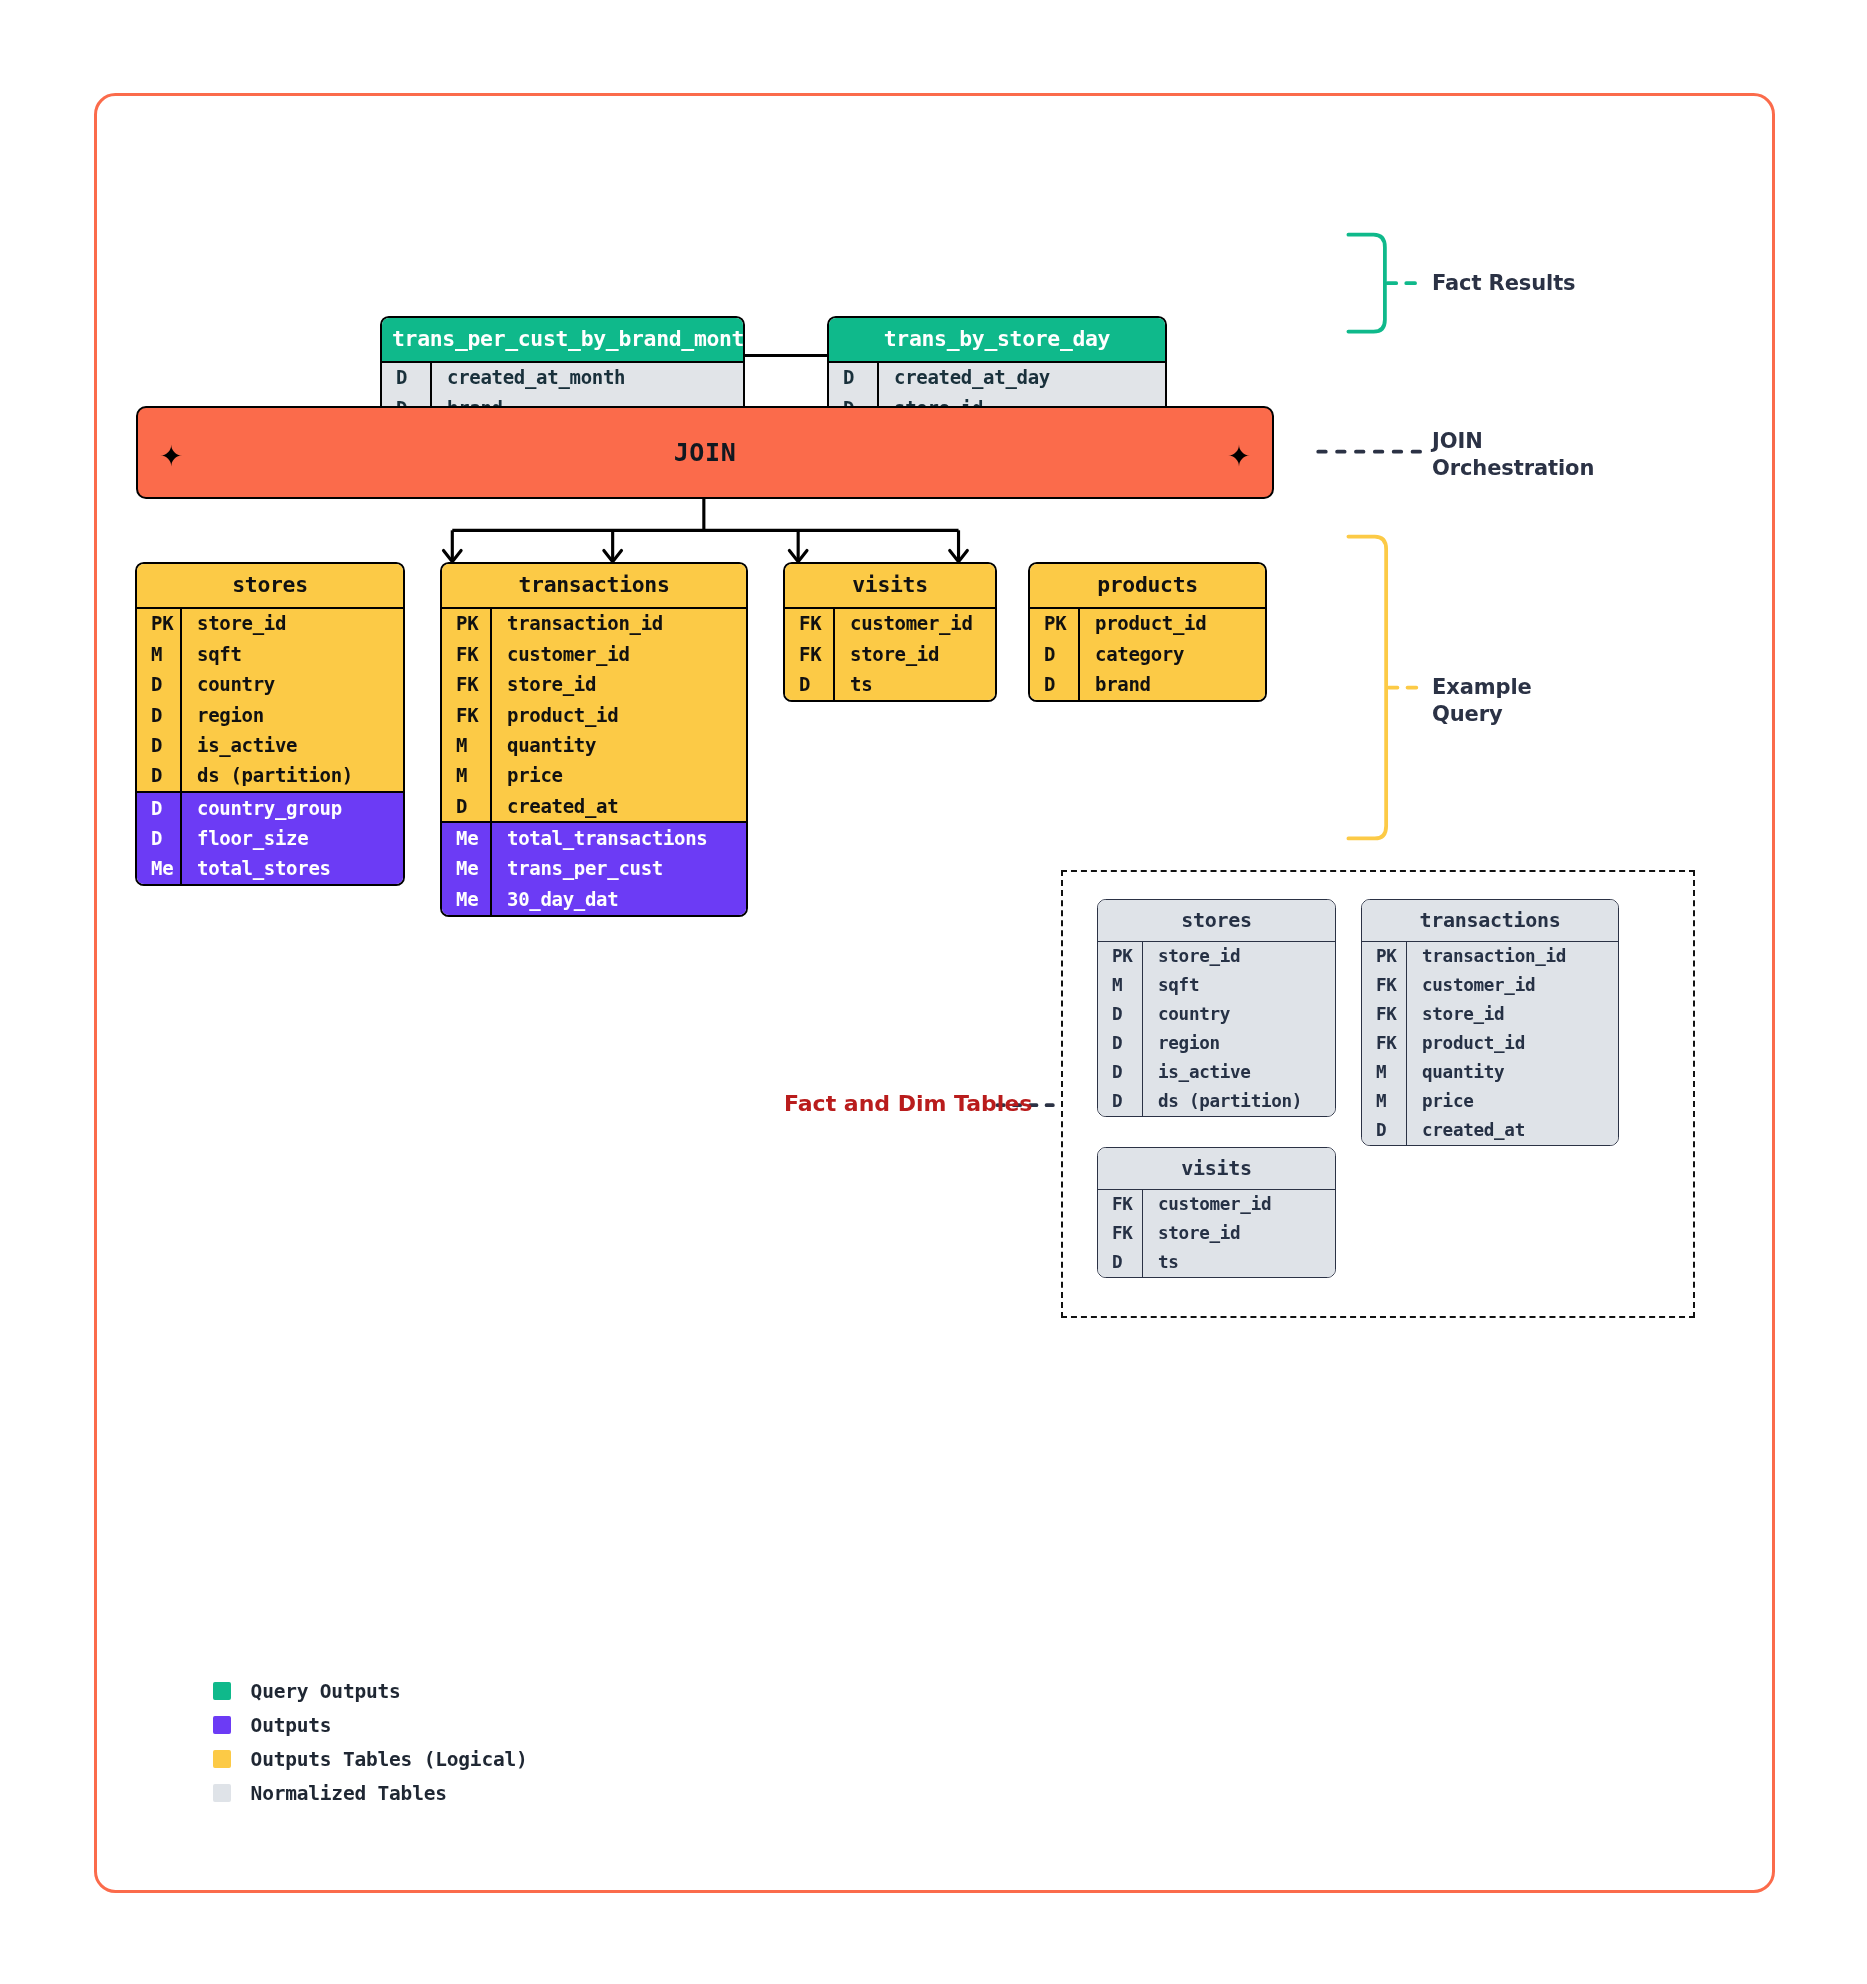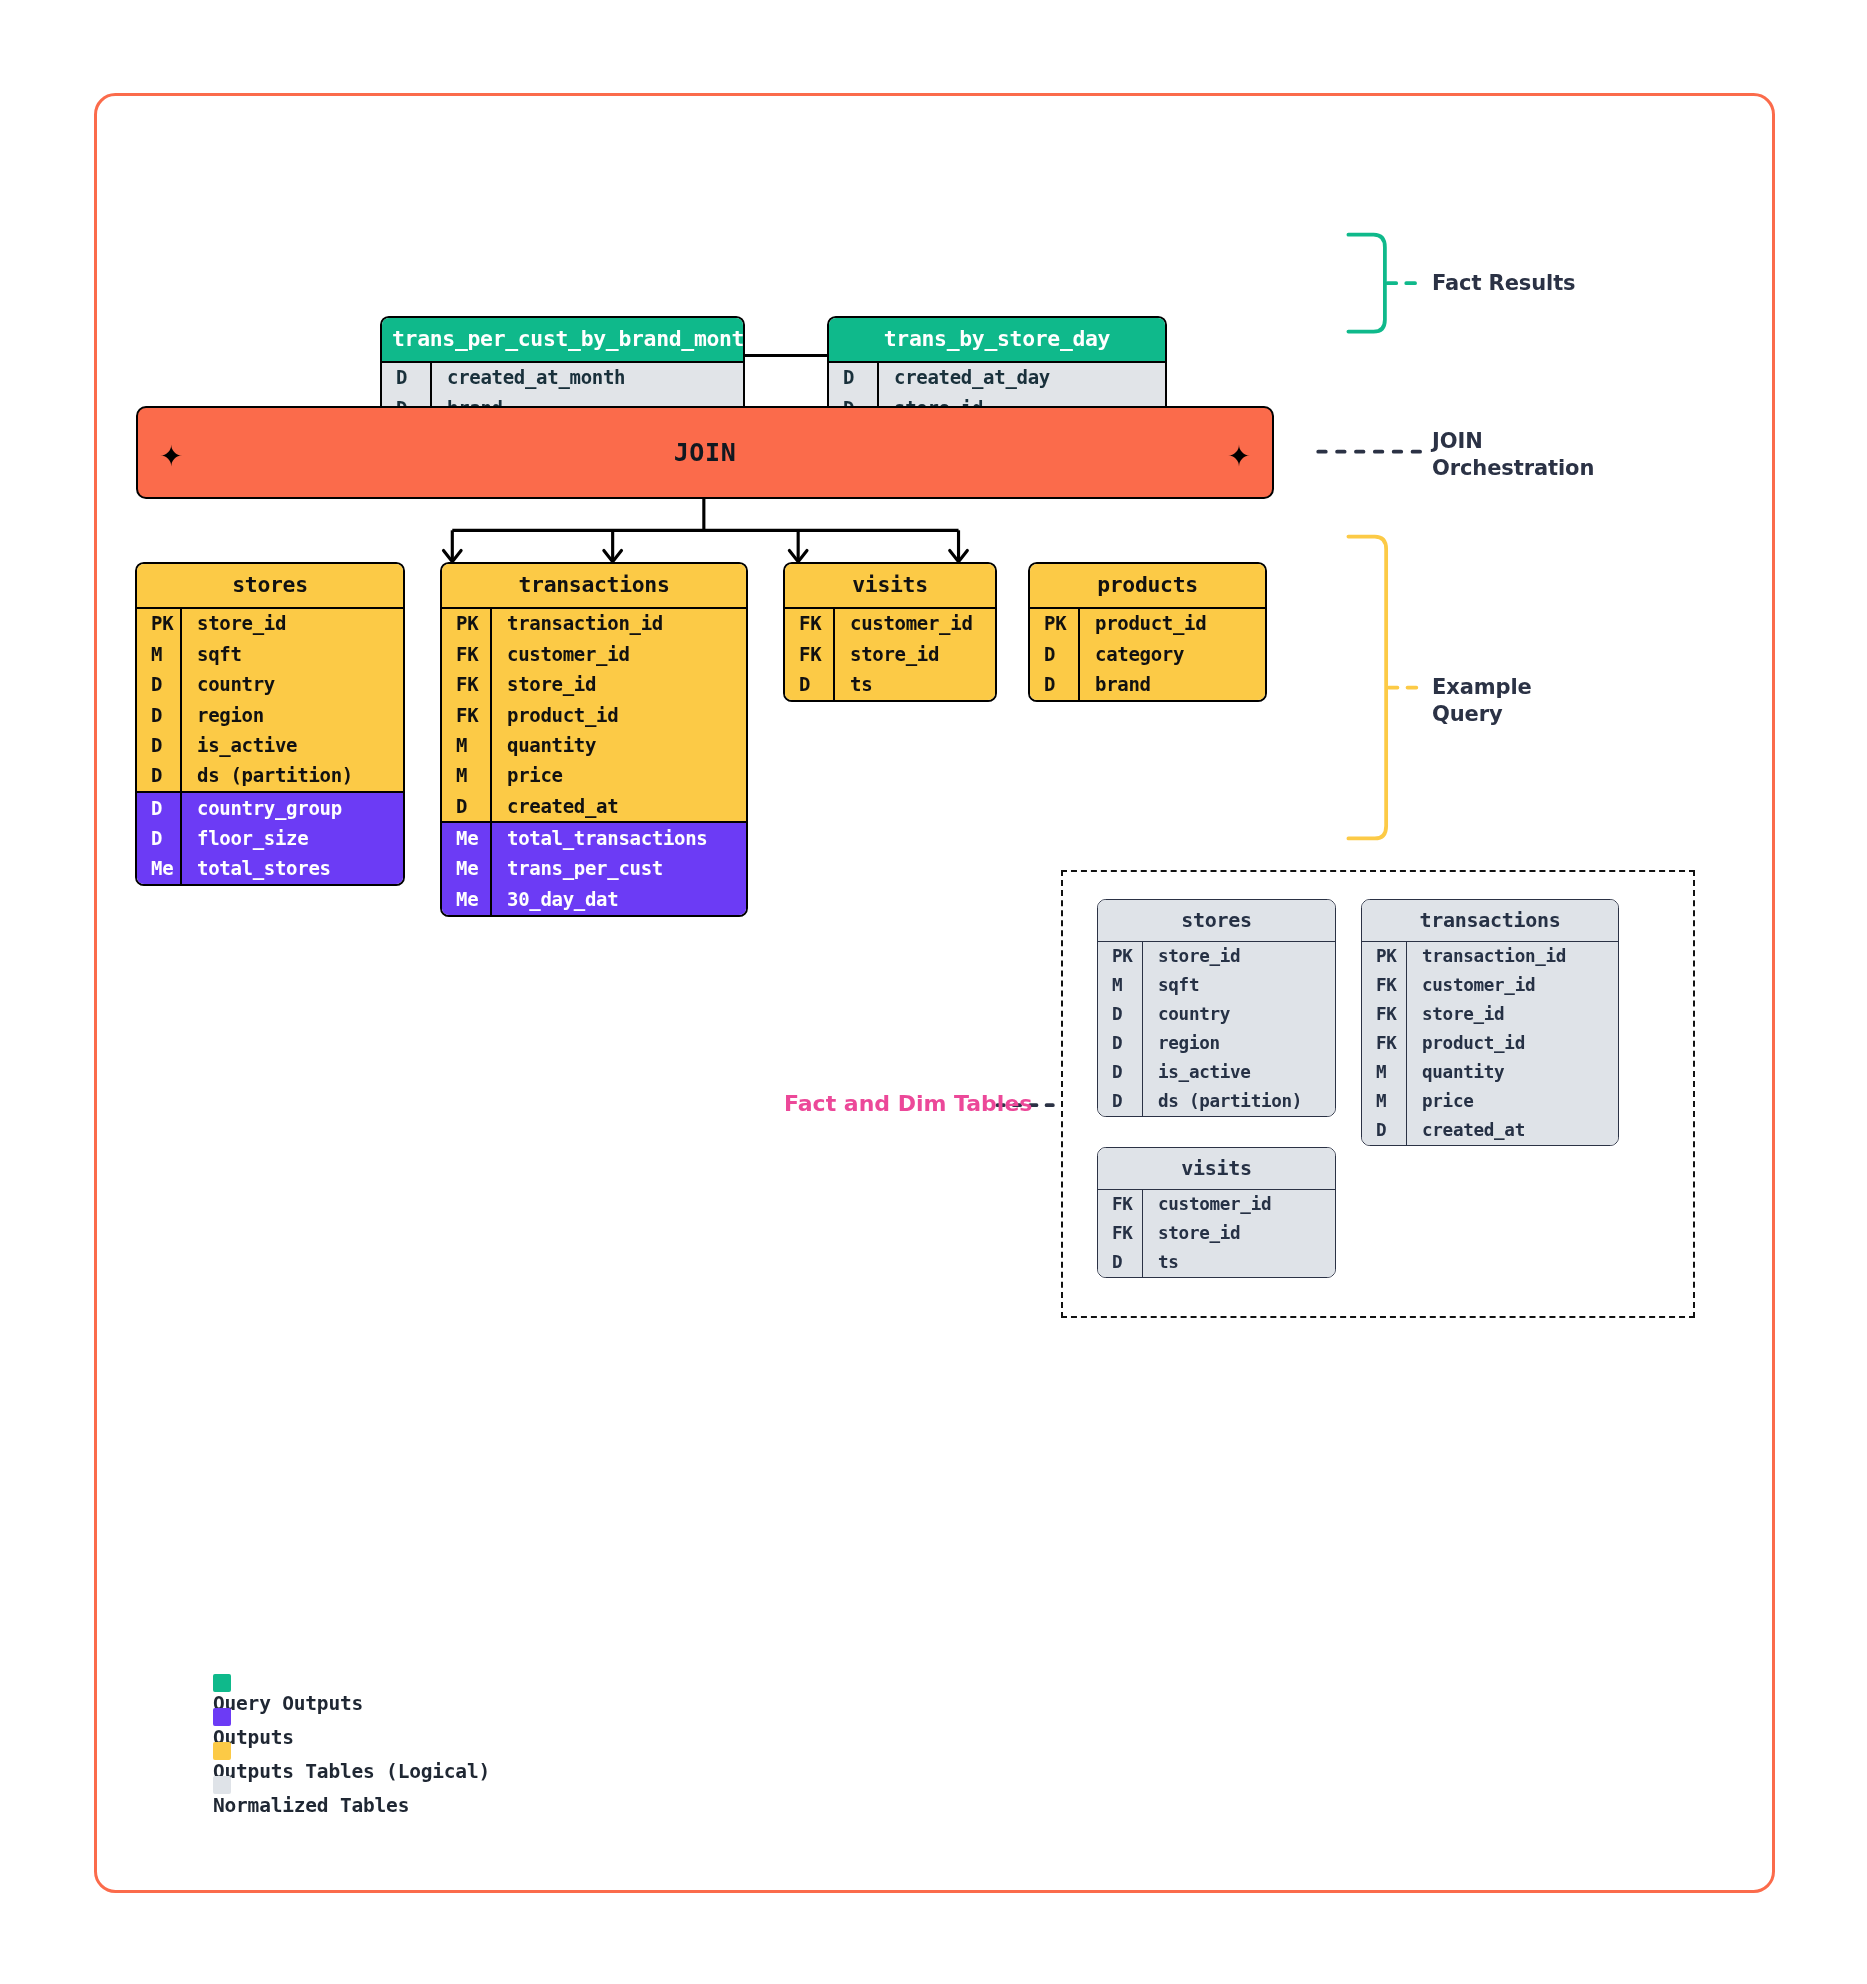--- a/index.html
+++ b/index.html
@@ -150,31 +150,30 @@
   #fact-dim-group {
     position: absolute;
     border: 2.5px dashed #111;
     box-sizing: border-box;
   }
   #fact-dim-label {
     position: absolute;
     font-family: "DejaVu Sans", sans-serif;
     font-weight: bold;
     font-size: 22px;
-    color: #ec4899;
+    color: #b91c1c;
     white-space: nowrap;
   }
 
   
   #legend { position: absolute; }
   .lg-item {
     display: flex;
-    align-items: flex-start;
+    align-items: center;
     height: 34px;
-    flex-direction: column;
   }
   .lg-swatch {
     width: 17.6px; height: 17.6px;
     border-radius: 1.9px;
     margin-right: 20px;
     flex: 0 0 auto;
   }
   .lg-text {
     font-size: 19.5px;
     font-weight: bold;

